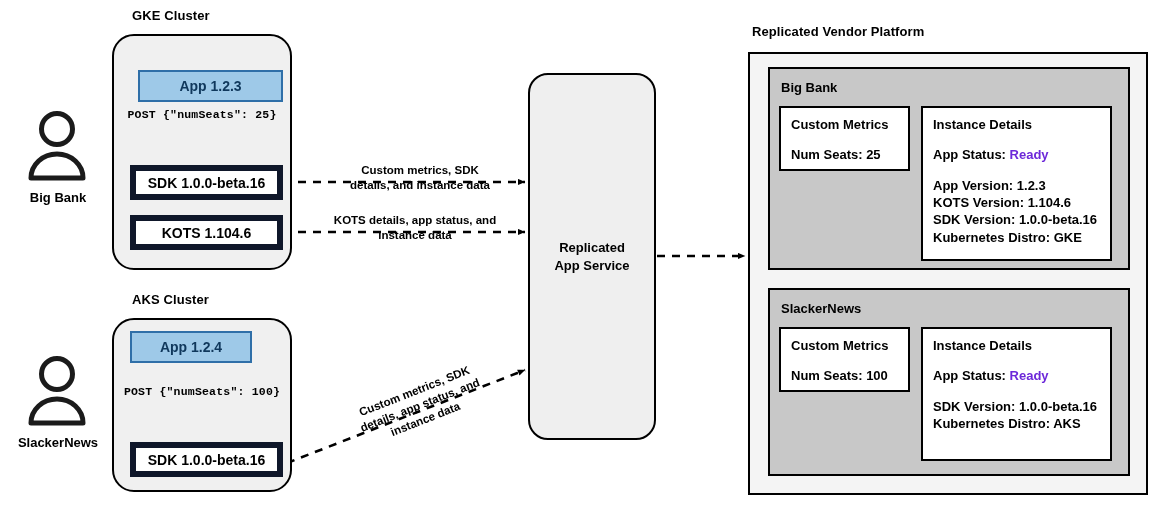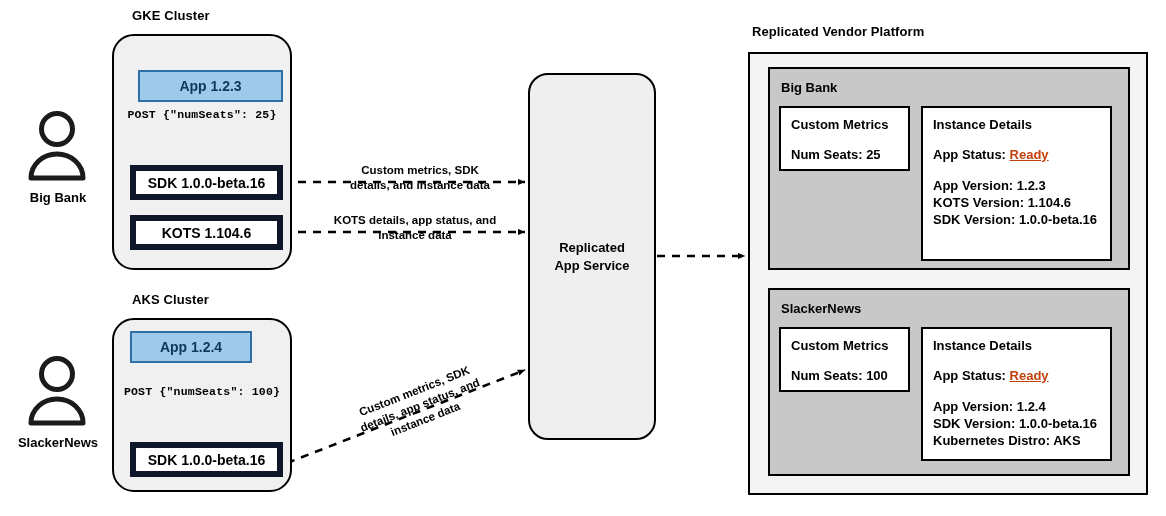--- a/index.html
+++ b/index.html
@@ -39,21 +39,21 @@
     font-size:13px;font-weight:bold;line-height:1.35;
   }
 
   
   .platform-outer{background:#f4f4f4;border:2.5px solid #000;box-sizing:border-box;}
   .tenant{background:#c8c8c8;border:2.5px solid #000;box-sizing:border-box;}
   .tenant-name{font-size:13px;font-weight:bold;}
   .card{background:#fff;border:2.5px solid #000;box-sizing:border-box;}
   .card-head{font-size:13px;font-weight:bold;}
   .card-line{font-size:13px;font-weight:bold;line-height:1.32;white-space:nowrap;}
-  .ready{color:#c2410c;text-decoration:underline;}
+  .ready{color:#6d28d9;}
 
   
   .edge-label{
     font-size:11.5px;font-weight:bold;text-align:center;line-height:1.3;
     background:transparent;
   }
   .edge-label.rot{transform:rotate(-21.5deg);transform-origin:center center;}
 
   svg.overlay{position:absolute;left:0;top:0;width:1166px;height:516px;
               pointer-events:none;overflow:visible;}
@@ -156,35 +156,35 @@
 <div class="abs card" style="left:921px;top:106px;width:191px;height:155px;">
   <div class="card-head" style="margin:9px 0 0 10px;">Instance Details</div>
   <div class="card-line" style="margin:14px 0 0 10px;">
     <span>App Status:</span>
     <span class="ready">Ready</span>
   </div>
   <div style="margin:14px 0 0 10px;">
     <div class="card-line">App Version: 1.2.3</div>
     <div class="card-line">KOTS Version: 1.104.6</div>
     <div class="card-line">SDK Version: 1.0.0-beta.16</div>
+    <div class="card-line">Kubernetes Distro: GKE</div>
   </div>
 </div>
 
 <div class="abs tenant" style="left:768px;top:288px;width:362px;height:188px;"></div>
 <div class="abs tenant-name" style="left:781px;top:301px;">SlackerNews</div>
 
 <div class="abs card" style="left:779px;top:327px;width:131px;height:65px;">
   <div class="card-head" style="margin:9px 0 0 10px;">Custom Metrics</div>
   <div class="card-line" style="margin:14px 0 0 10px;">Num Seats: 100</div>
 </div>
 
 <div class="abs card" style="left:921px;top:327px;width:191px;height:134px;">
   <div class="card-head" style="margin:9px 0 0 10px;">Instance Details</div>
   <div class="card-line" style="margin:14px 0 0 10px;">
     <span>App Status:</span>
     <span class="ready">Ready</span>
   </div>
   <div style="margin:14px 0 0 10px;">
-    <div class="card-line">App Version: 1.2.4</div>
     <div class="card-line">SDK Version: 1.0.0-beta.16</div>
     <div class="card-line">Kubernetes Distro: AKS</div>
   </div>
 </div>
 
 </body></html>

